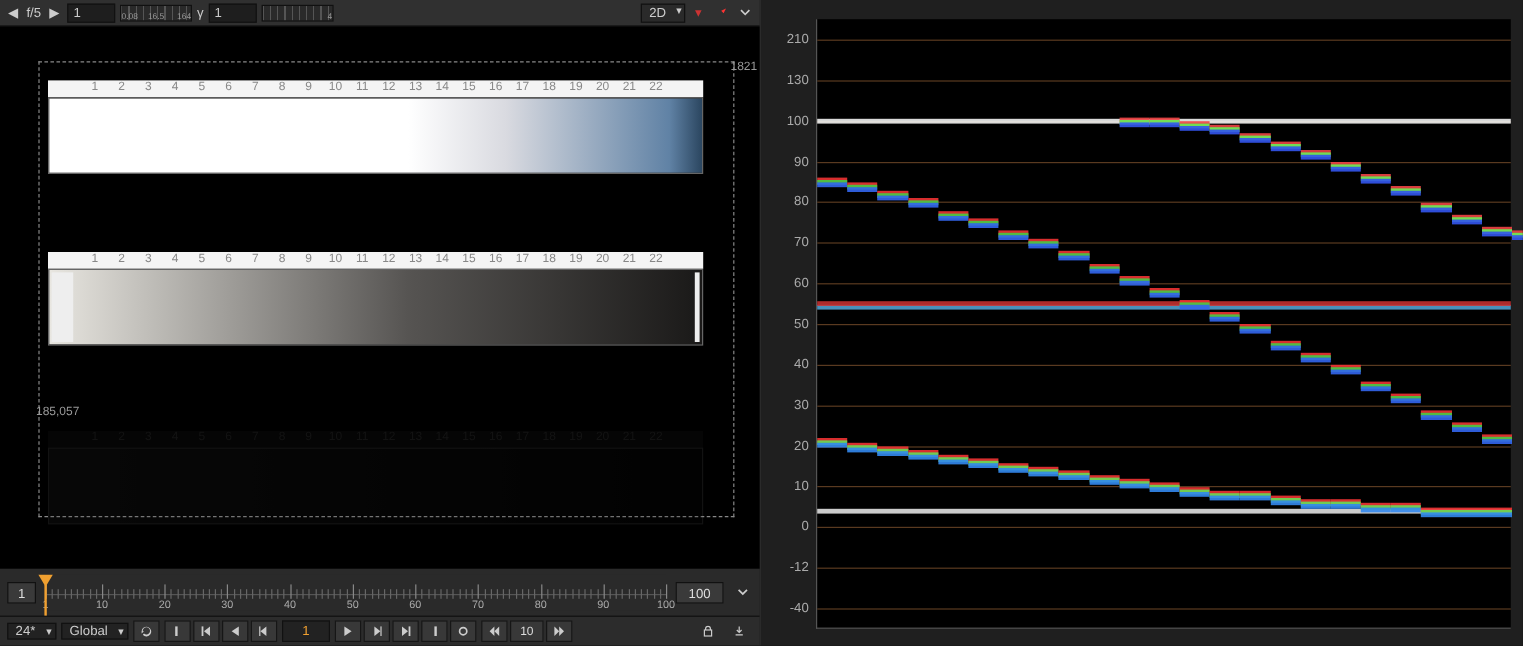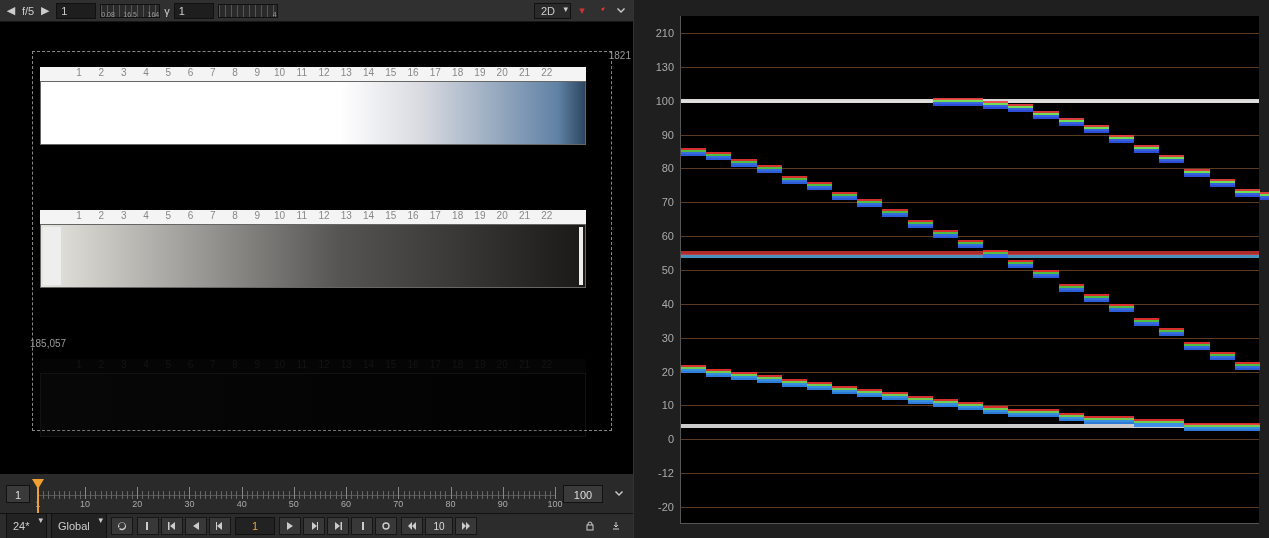--- a/index.html
+++ b/index.html
@@ -154,21 +154,21 @@
   .tl-end {
     background:#3a3a3a; color:#ddd; width:40px; text-align:center; height:18px; line-height:18px;
     border:1px solid #111;
   }
 
   
   .transport {
     height:24px; background:#2c2c2c; display:flex; align-items:center; gap:4px; padding:0 6px;
   }
   .tp-sel {
-    background:#222; color:#ccc; border:1px solid #111; height:26px; font-size:11px;
+    background:#222; color:#ccc; border:1px solid #111; height:14px; font-size:11px;
     padding:0 16px 0 6px; appearance:none;
   }
   .tp-sel-wrap { position:relative; display:flex; }
   .tp-sel-wrap::after { content:"▾"; position:absolute; right:4px; top:2px; font-size:9px; color:#ccc; pointer-events:none; }
   .tp-btn {
     width:22px; height:18px; background:#383838; border:1px solid #161616; display:flex;
     align-items:center; justify-content:center; cursor:pointer;
     color:#ddd; font-size:9px;
   }
   .tp-frame {
@@ -778,14 +778,14 @@
     <div class="wf-ylabel" style="top: 168.4px;">80</div>
     <div class="wf-ylabel" style="top: 202.267px;">70</div>
     <div class="wf-ylabel" style="top: 236.133px;">60</div>
     <div class="wf-ylabel" style="top: 270px;">50</div>
     <div class="wf-ylabel" style="top: 303.867px;">40</div>
     <div class="wf-ylabel" style="top: 337.733px;">30</div>
     <div class="wf-ylabel" style="top: 371.6px;">20</div>
     <div class="wf-ylabel" style="top: 405.467px;">10</div>
     <div class="wf-ylabel" style="top: 439.333px;">0</div>
     <div class="wf-ylabel" style="top: 473.2px;">-12</div>
-    <div class="wf-ylabel" style="top: 507.067px;">-20</div>
+    <div class="wf-ylabel" style="top: 507.067px;">-40</div>
   </div>
 
 </body></html>

